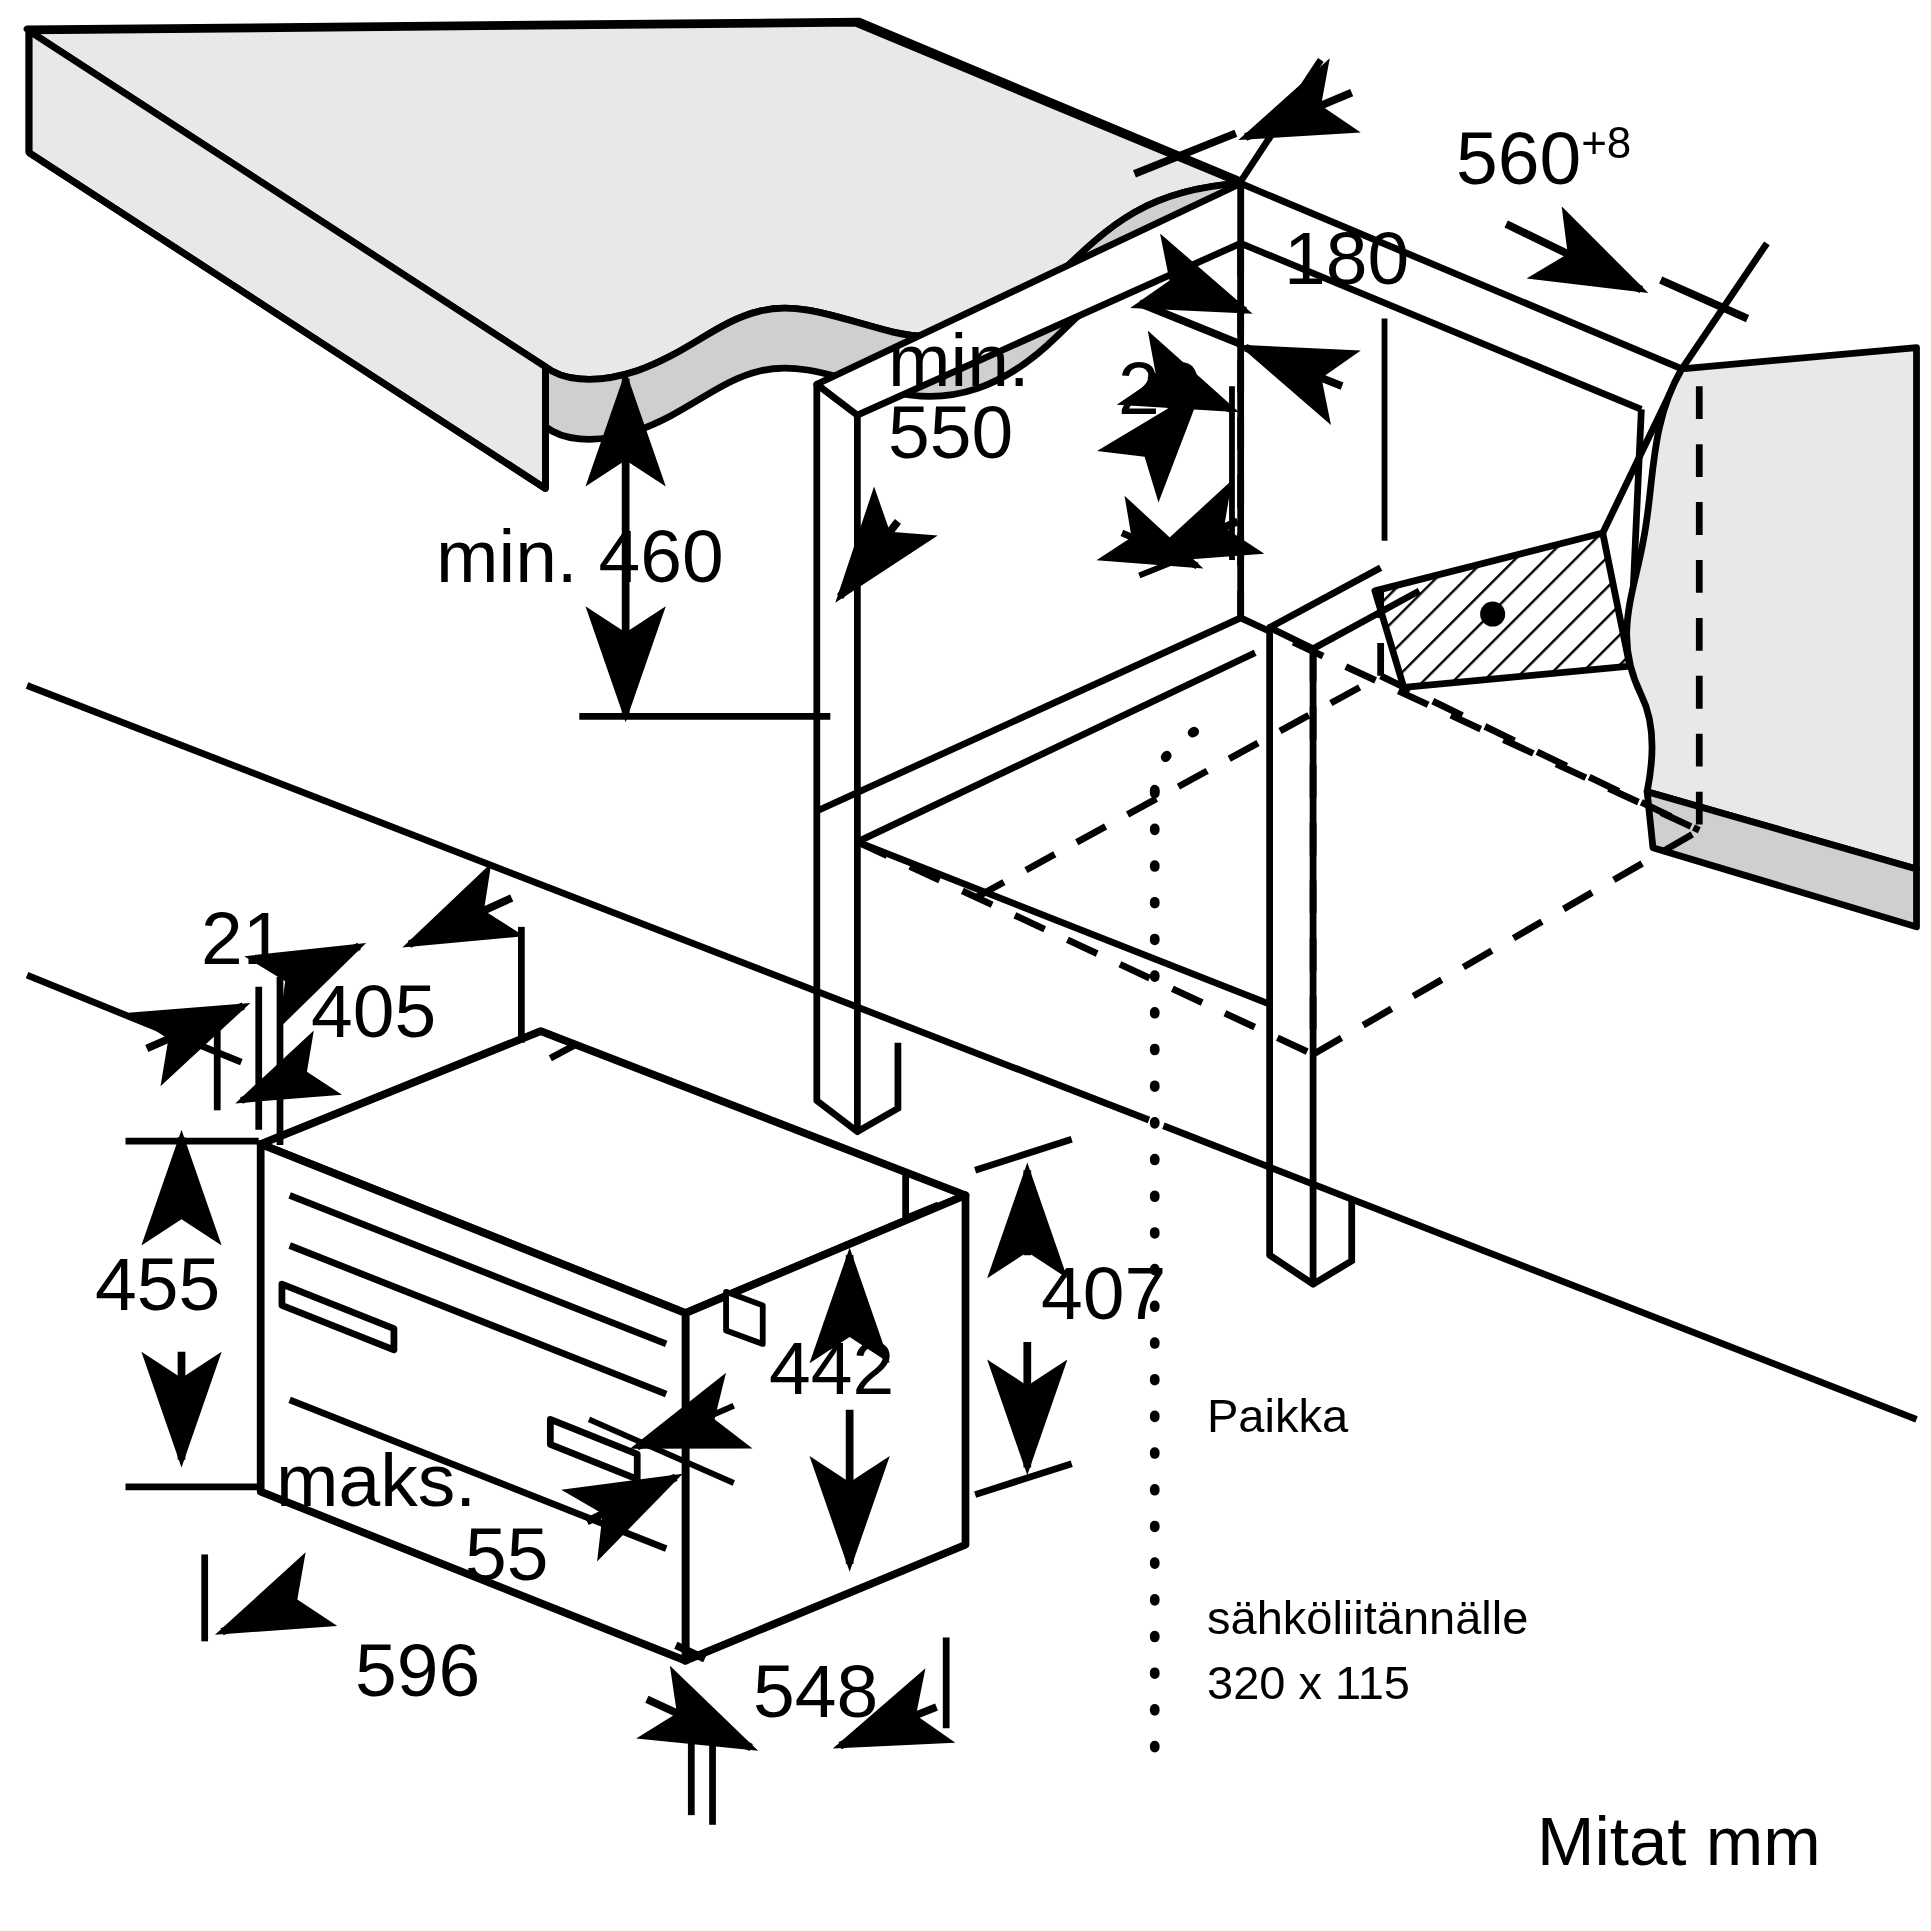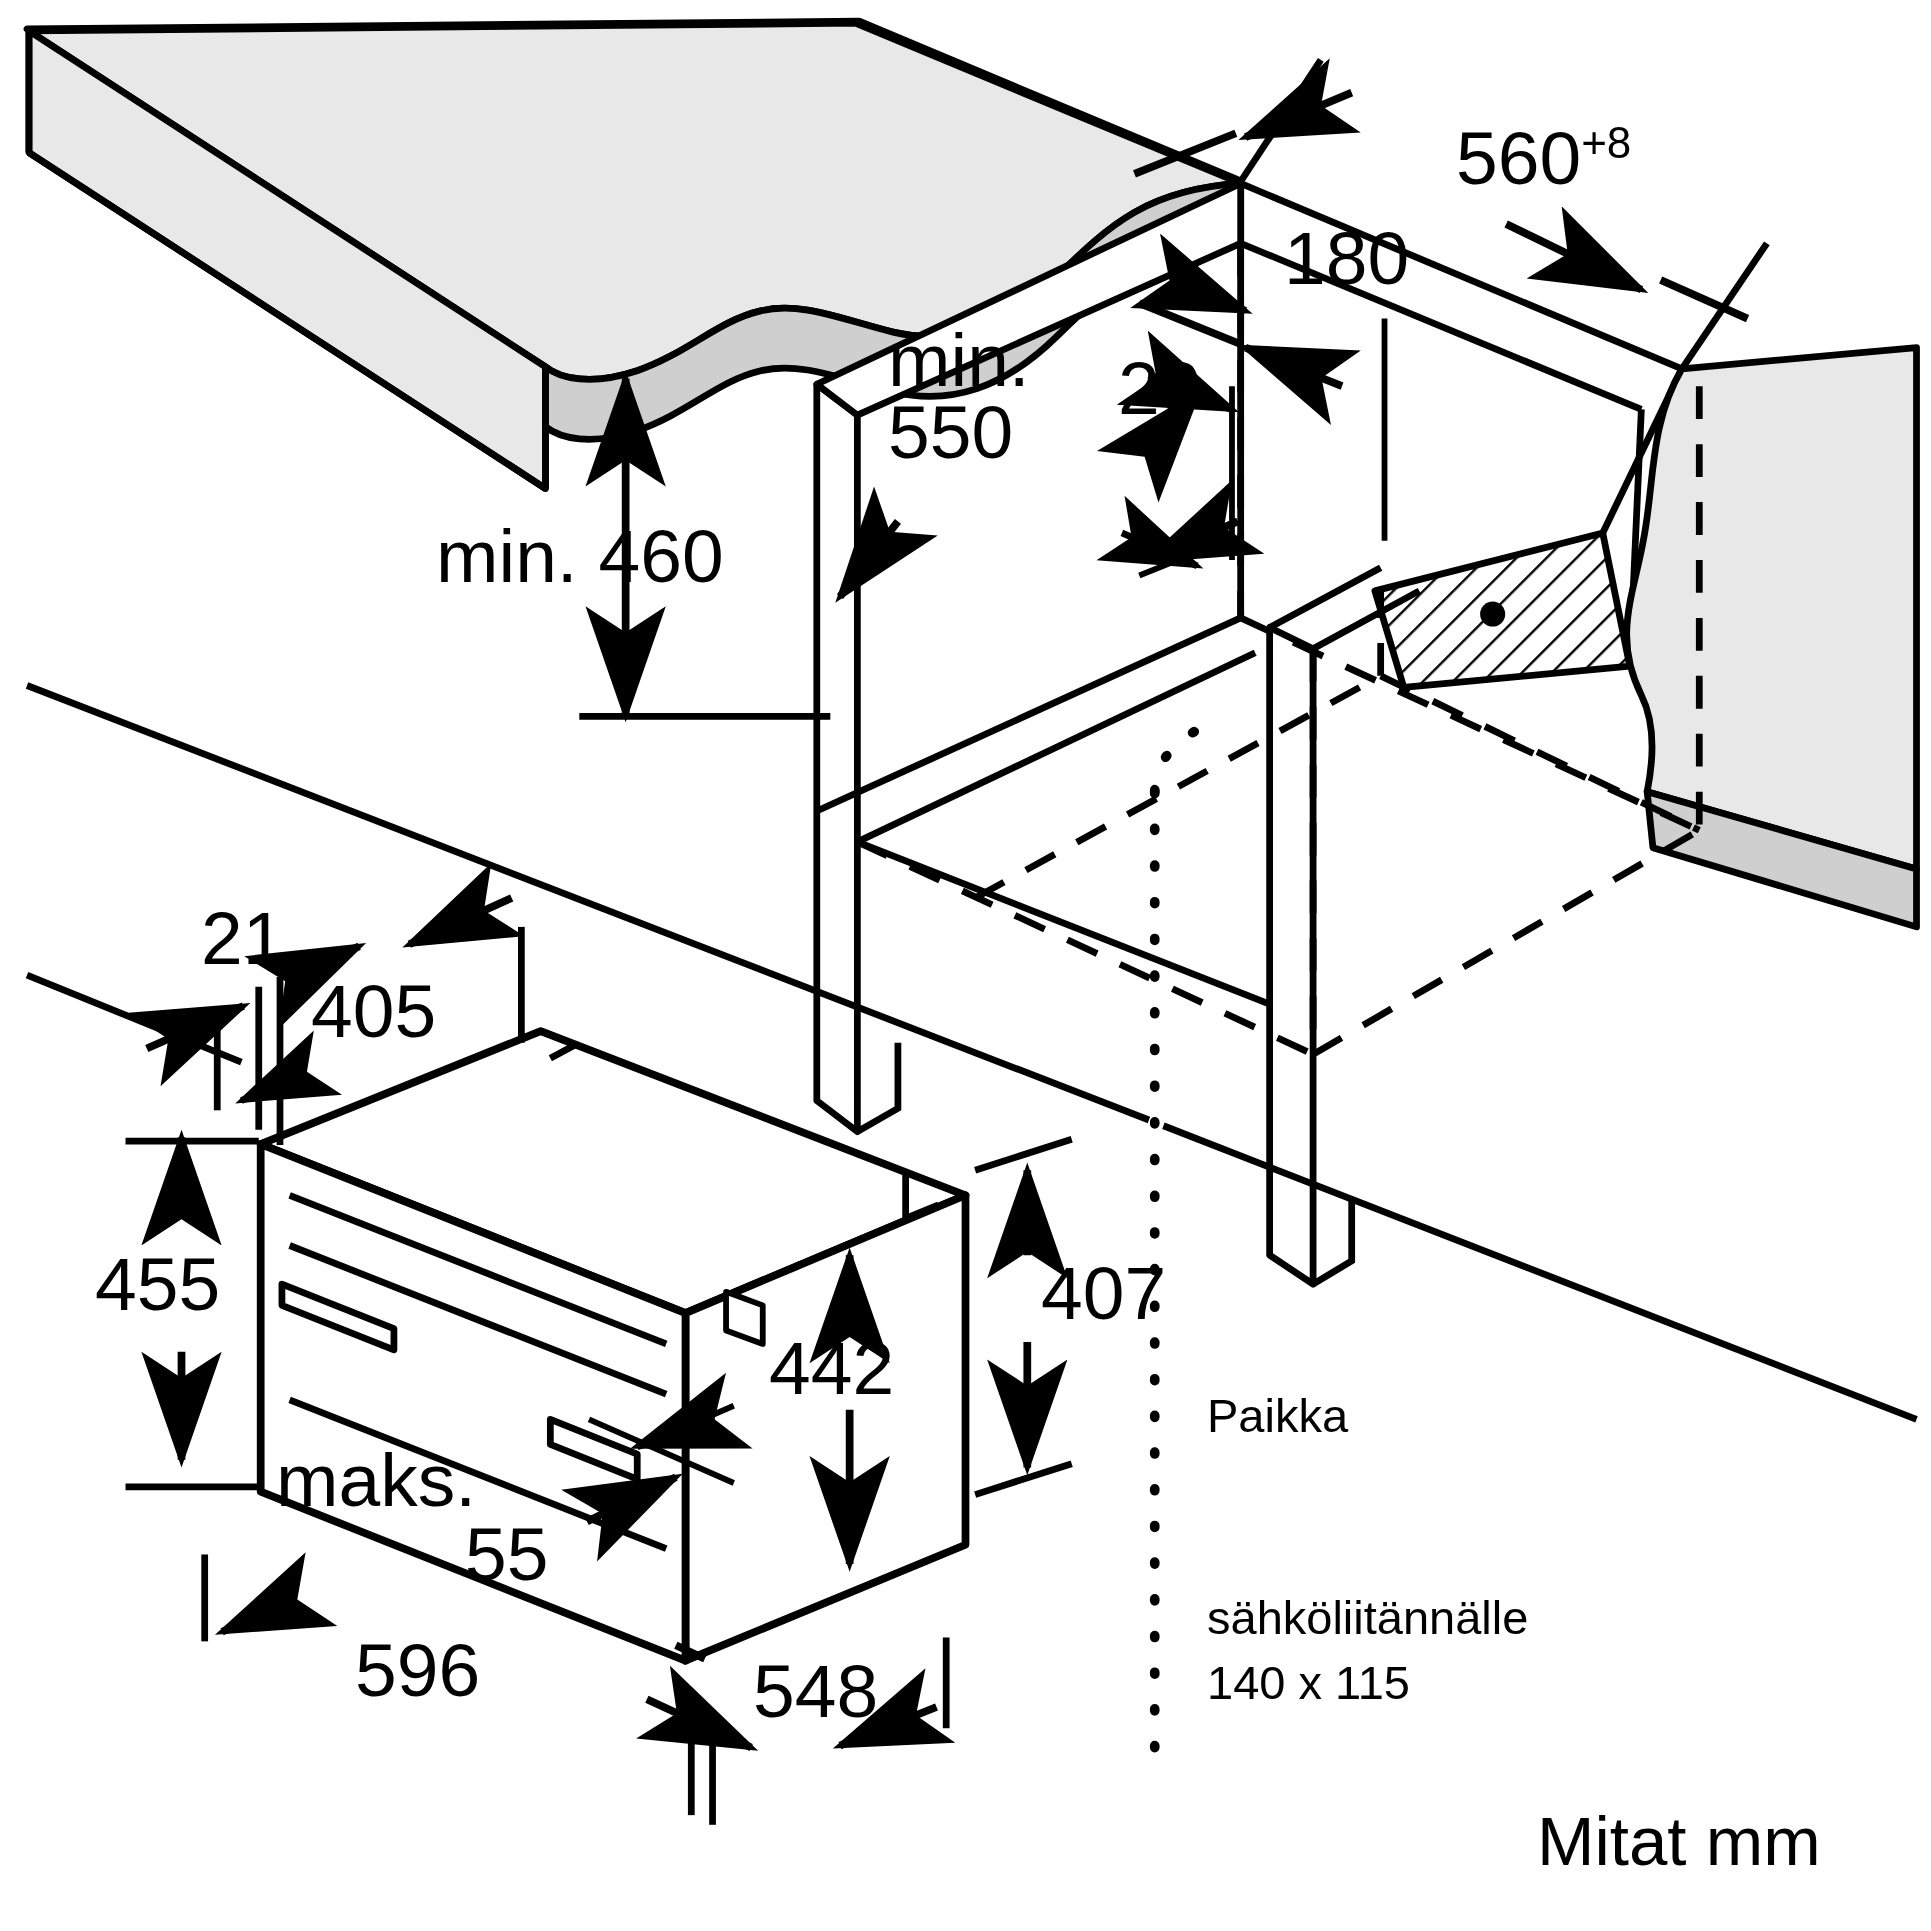--- a/index.html
+++ b/index.html
@@ -270,18 +270,18 @@
 
   <div class="lbl dim" style="left:276px;top:1442px;">maks.</div>
   <div class="lbl dim" style="left:465px;top:1516px;">55</div>
 
   <div class="lbl dim" style="left:355px;top:1632px;">596</div>
 
   <div class="lbl dim" style="left:753px;top:1653px;">548</div>
 
   <div class="lbl note" style="left:1207px;top:1388px;">Paikka</div>
   <div class="lbl note" style="left:1207px;top:1566px;margin-top:24px;">sähköliitännälle</div>
-  <div class="lbl note" style="left:1207px;top:1655px;">140 x 115</div>
+  <div class="lbl note" style="left:1207px;top:1655px;">320 x 115</div>
 
   <div class="lbl units" style="left:1537px;top:1807px;">Mitat mm</div>
 
 </div>
 
 
 </body></html>

